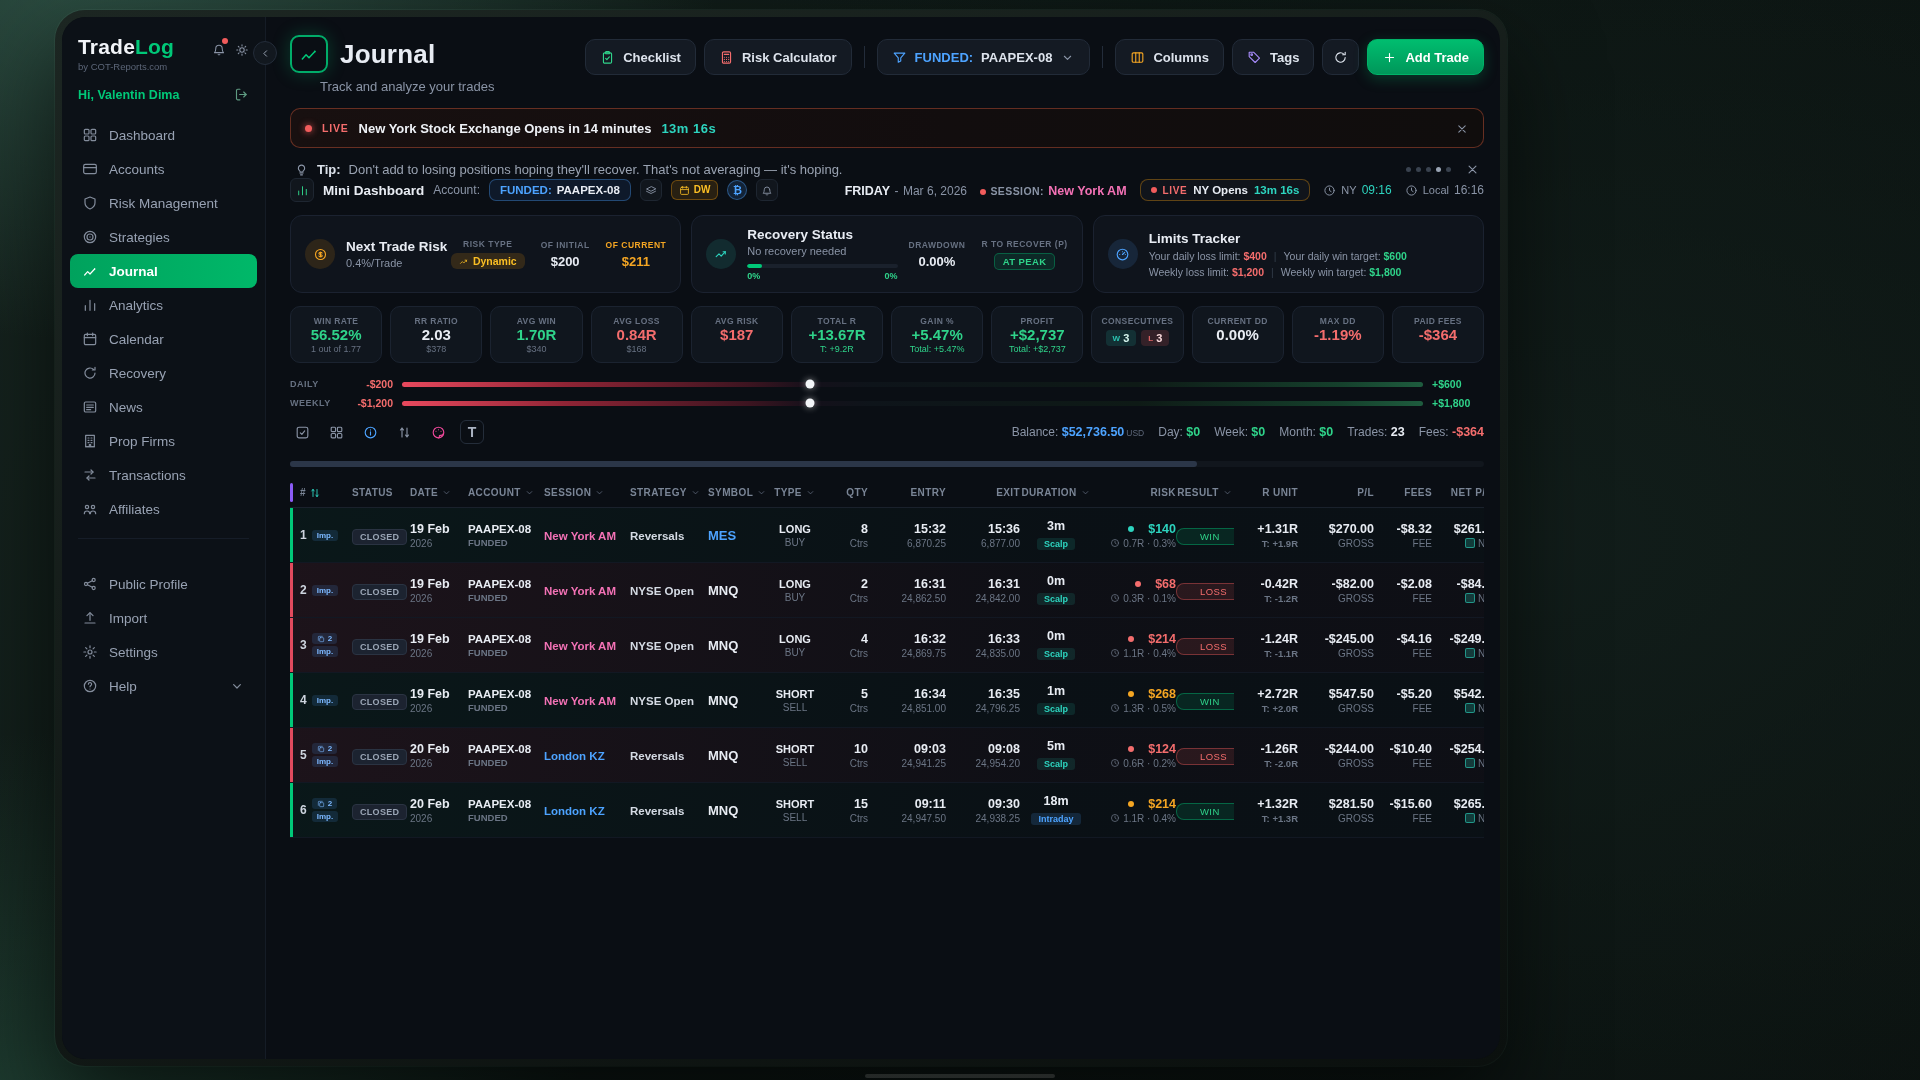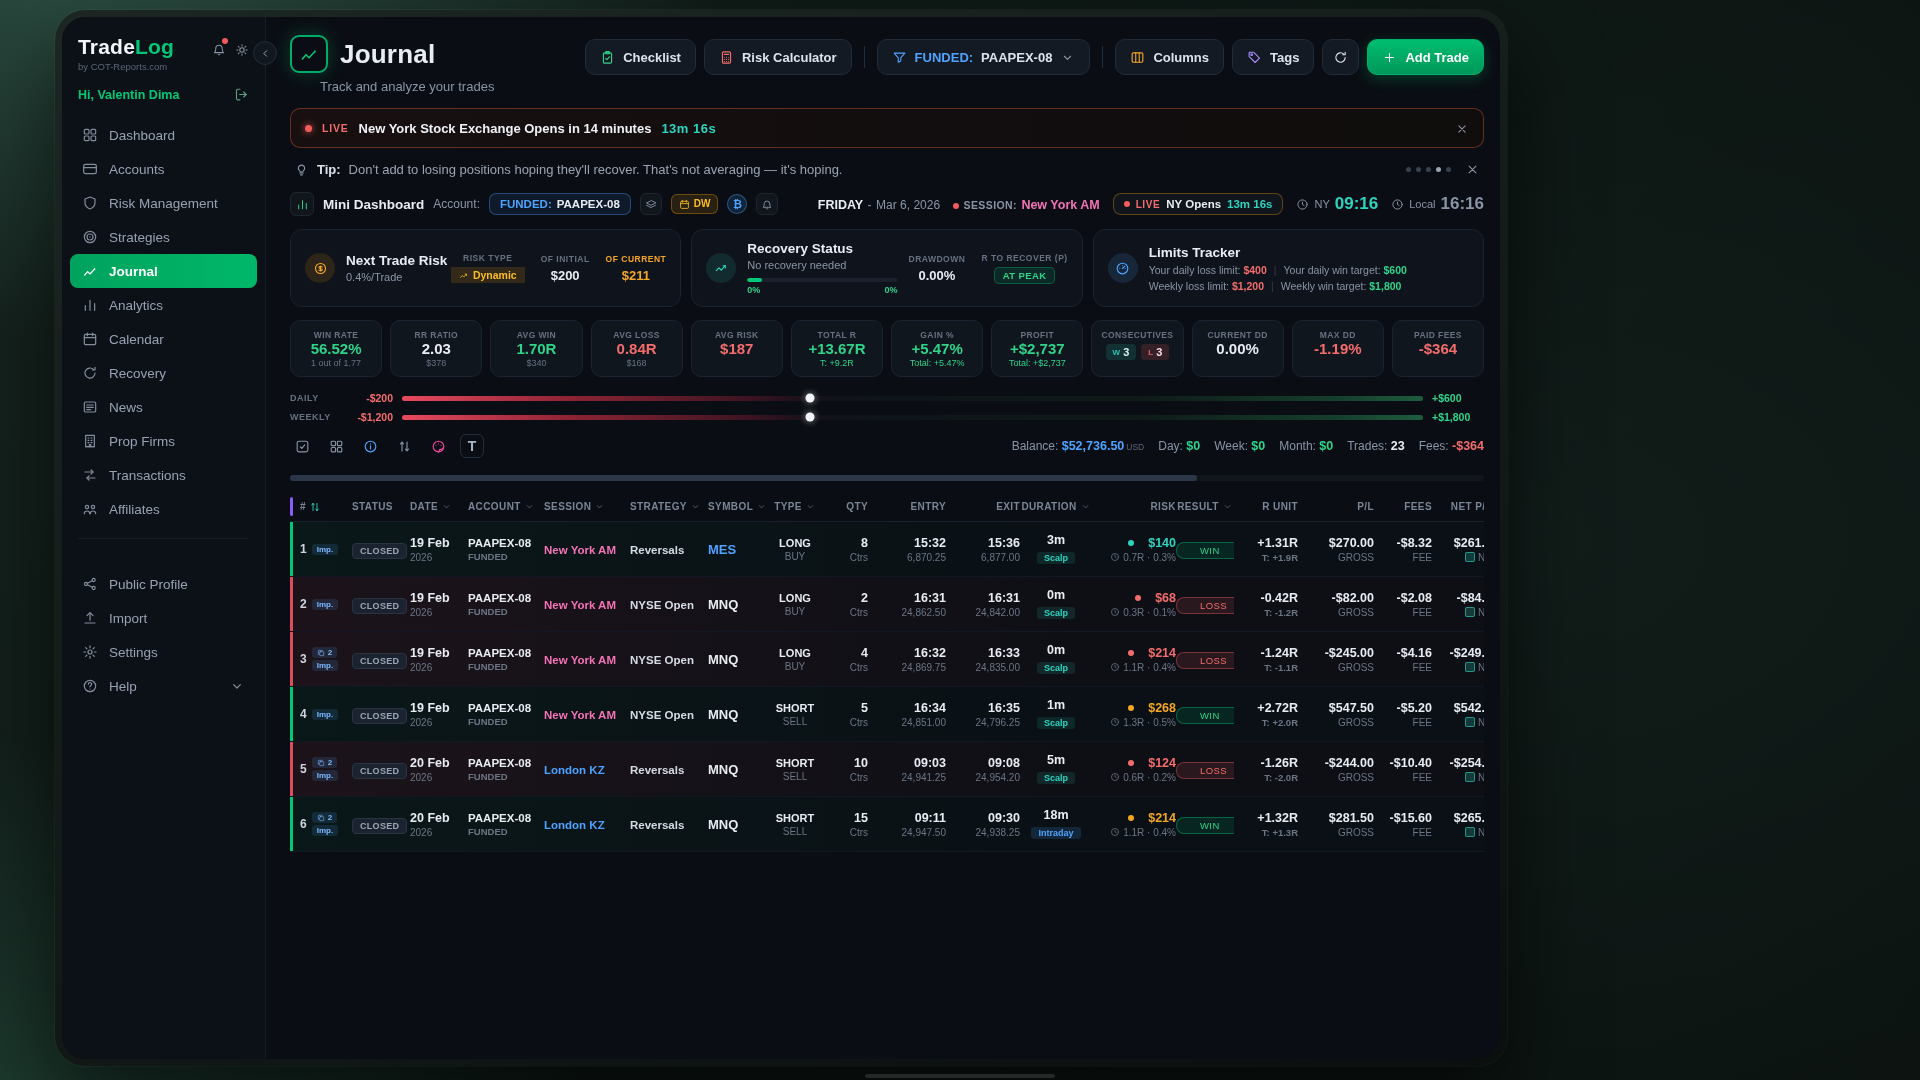--- a/index.html
+++ b/index.html
@@ -72,21 +72,21 @@
 .xbtn .ic{width:14px;height:14px}
 
 .tip-row{margin-top:12px;display:flex;align-items:center;gap:8px;color:#9aa3b2;padding:0 4px}
 .tip-row .ic{width:15px;height:15px;color:#8a94a6}
 .tip-label{color:#dbe1ea;font-size:13px;font-weight:800}
 .tip-text{font-size:13px;color:#9aa3b2}
 .tipdots{margin-left:auto;display:flex;gap:5px;align-items:center}
 .tipdots span{width:5px;height:5px;border-radius:50%;background:#39424f;cursor:pointer}
 .tipdots span.on{background:#9aa5b5}
 
-.minidash{margin-top:14px;display:flex;align-items:center;gap:9px}
+.minidash{margin-top:0;display:flex;align-items:center;gap:9px}
 .md-icon{width:24px;height:24px;border-radius:6px;background:#11161d;border:1px solid #1e2631;display:flex;align-items:center;justify-content:center;color:var(--green2)}
 .md-icon .ic{width:13px;height:13px}
 .md-title{font-size:13.5px;font-weight:800}
 .md-lbl{font-size:12px;color:var(--muted)}
 .acct-pill{display:inline-flex;align-items:center;gap:5px;padding:4px 10px;border-radius:7px;background:rgba(59,130,246,.1);border:1px solid rgba(77,163,255,.35);font-size:11.5px;font-weight:800}
 .acct-pill .pfx{color:var(--blue)}
 .mbtn{display:inline-flex;align-items:center;justify-content:center;width:22px;height:22px;border-radius:6px;background:#11161d;border:1px solid #1e2631;color:#8a94a6;cursor:pointer}
 .mbtn .ic{width:12px;height:12px}
 .dwb{display:inline-flex;align-items:center;gap:4px;padding:3px 7px;border-radius:6px;background:rgba(245,158,11,.13);border:1px solid rgba(245,158,11,.35);color:#fbbf24;font-size:10px;font-weight:800;cursor:pointer}
 .dwb .ic{width:11px;height:11px}
@@ -95,38 +95,38 @@
 .md-day{font-size:12.5px;font-weight:800}
 .md-date{font-size:12px;color:var(--muted)}
 .rdot{width:6px;height:6px;border-radius:50%;background:var(--red);display:inline-block}
 .md-sess-lbl{font-size:10.5px;font-weight:800;color:var(--muted);letter-spacing:.4px}
 .md-sess{font-size:12.5px;font-weight:800;color:var(--pink)}
 .opens-pill{display:inline-flex;align-items:center;gap:6px;padding:4px 10px;border-radius:8px;border:1px solid rgba(245,158,11,.35);background:#10141b;font-size:11.5px;font-weight:800}
 .opens-pill .lv{color:var(--red2);font-size:10px;letter-spacing:.6px}
 .opens-pill .cd{color:var(--teal)}
 .clockg{display:inline-flex;align-items:center;gap:5px;font-size:11px;color:var(--muted)}
 .clockg .ic{width:13px;height:13px}
-.clockg b{font-size:17px;font-weight:700}
+.clockg b{font-size:12px;font-weight:400}
 
 .cards-row{margin-top:13px;display:flex;gap:10px}
 .card{flex:1;height:78px;border-radius:12px;background:#0f141c;border:1px solid #1b2230;padding:12px 14px;display:flex;align-items:center;gap:11px;min-width:0}
 .card-icon{width:30px;height:30px;border-radius:50%;display:flex;align-items:center;justify-content:center;flex:none}
 .card-icon .ic{width:15px;height:15px}
 .ci-orange{background:rgba(245,158,11,.13);color:var(--orange)}
 .ci-teal{background:rgba(45,212,191,.12);color:var(--teal)}
 .ci-blue{background:rgba(77,163,255,.13);color:var(--blue)}
 .card-titles{min-width:0}
 .card-title{font-size:13.5px;font-weight:800;white-space:nowrap}
 .card-sub{font-size:11px;color:var(--muted);margin-top:3px;white-space:nowrap}
 .card-right{margin-left:auto;display:flex;gap:16px;align-items:center}
 .kv{text-align:center}
 .kv .k{font-size:8.5px;color:#677182;font-weight:700;letter-spacing:.5px;text-transform:uppercase;white-space:nowrap}
 .kv .k.orange{color:var(--orange)}
 .kv .v{margin-top:4px;font-size:13px;font-weight:800;white-space:nowrap}
-.dynb{display:inline-flex;align-items:center;gap:4px;background:rgba(245,158,11,.16);color:#fbbf24;font-size:10.5px;font-weight:800;padding:2px 8px;border-radius:0}
+.dynb{display:inline-flex;align-items:center;gap:4px;background:rgba(245,158,11,.16);color:#fbbf24;font-size:10.5px;font-weight:800;padding:2px 8px;border-radius:6px}
 .atpeak{display:inline-block;background:rgba(0,200,120,.12);border:1px solid rgba(0,200,120,.35);color:var(--green2);font-size:9.5px;font-weight:800;padding:2px 8px;border-radius:5px;letter-spacing:.4px}
 .grow{flex:1}
 .rec-bar{height:4px;border-radius:2px;background:#1a212c;margin-top:7px;position:relative;overflow:hidden;max-width:230px}
 .rec-fill{width:10%;height:100%;background:var(--green);border-radius:2px}
 .rec-pcts{display:flex;justify-content:space-between;font-size:9px;margin-top:3px;color:var(--green2);font-weight:700;max-width:230px}
 .lim-line{font-size:10.5px;color:#8a94a6;margin-top:4px;white-space:nowrap}
 .lim-line b{font-weight:800}
 .lim-sep{color:#323c4a;margin:0 7px}
 
 .stats-row{margin-top:13px;display:flex;gap:8px}

